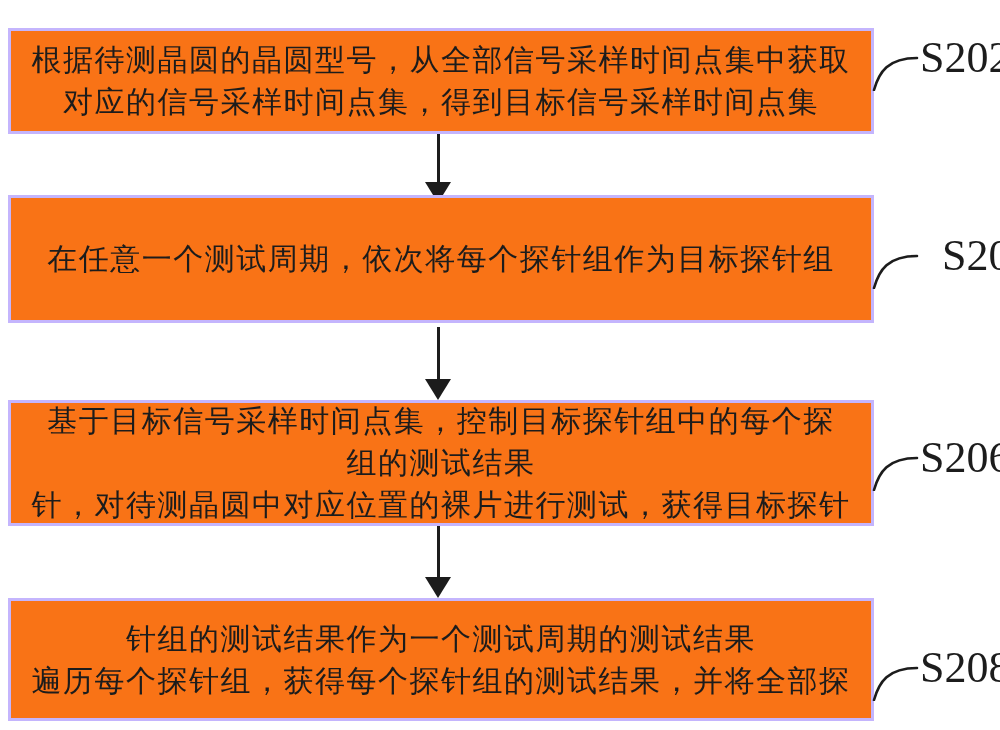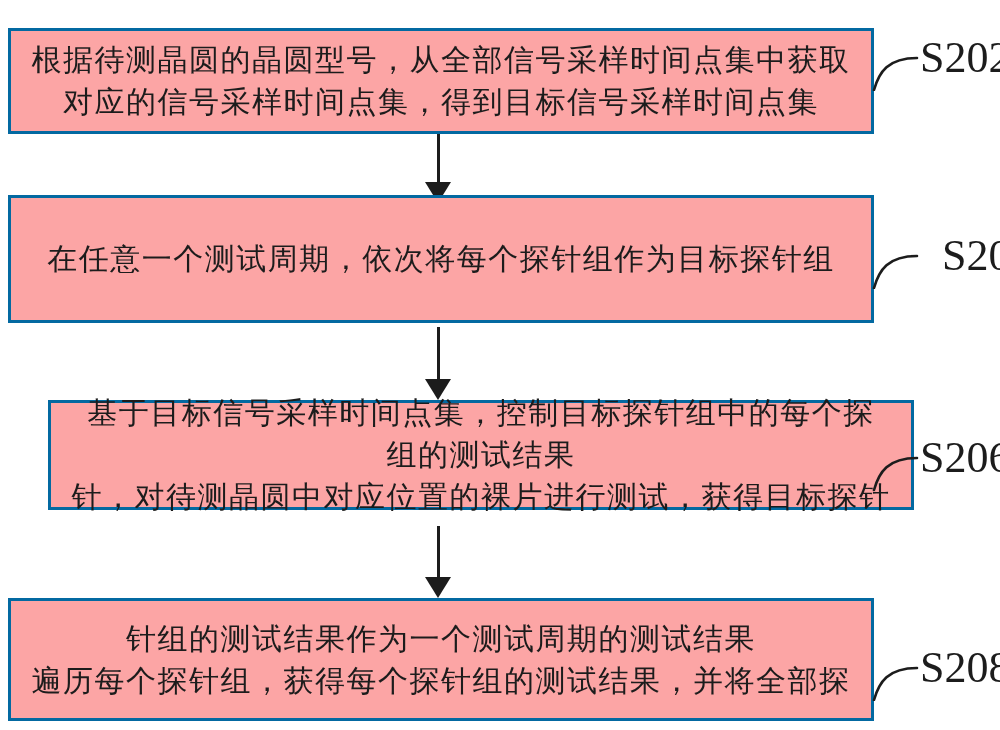--- a/index.html
+++ b/index.html
@@ -13,31 +13,31 @@
     height: 730px;
     background: #ffffff;
     overflow: hidden;
     font-family: "Liberation Serif", "DejaVu Serif", serif;
   }
   .box {
     position: absolute;
     left: 8px;
     width: 866px;
     box-sizing: border-box;
-    border: 3px solid #0369a1;
-    background: #fca5a5;
+    border: 3px solid #c4b5fd;
+    background: #f97316;
     display: flex;
     flex-direction: column;
     justify-content: center;
     align-items: center;
     color: #1c1c1c;
   }
   .b1 { top: 28px;  height: 106px; }
   .b2 { top: 195px; height: 128px; }
-  .b3 { top: 400px; height: 110px; margin-left: 40px; }
+  .b3 { top: 400px; height: 126px; }
   .b4 { top: 598px; height: 123px; }
   .tline {
     font-size: 30px;
     line-height: 42px;
     letter-spacing: 1.5px;
     white-space: nowrap;
     text-align: center;
   }
   .arrow {
     position: absolute;

